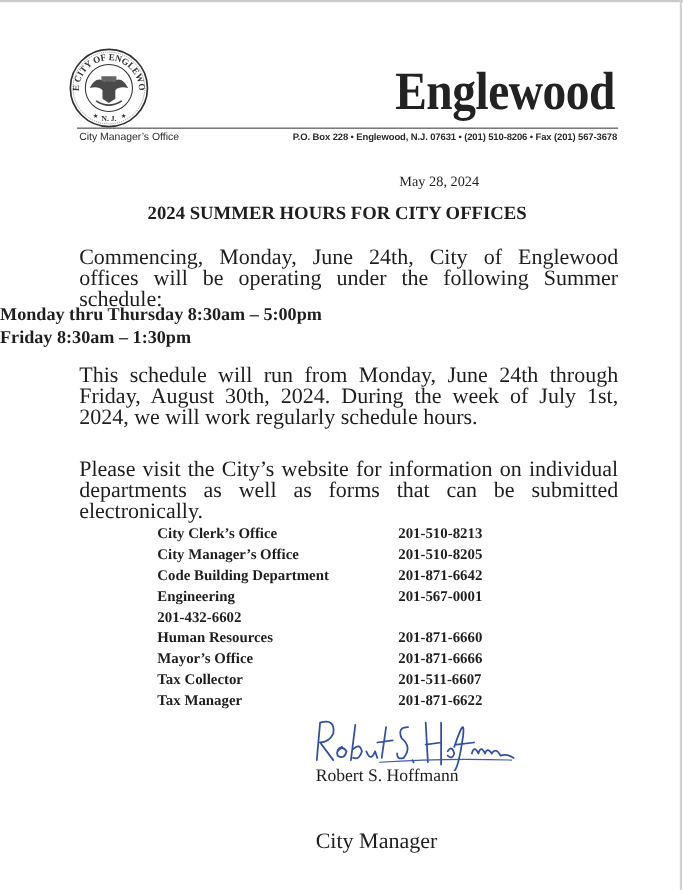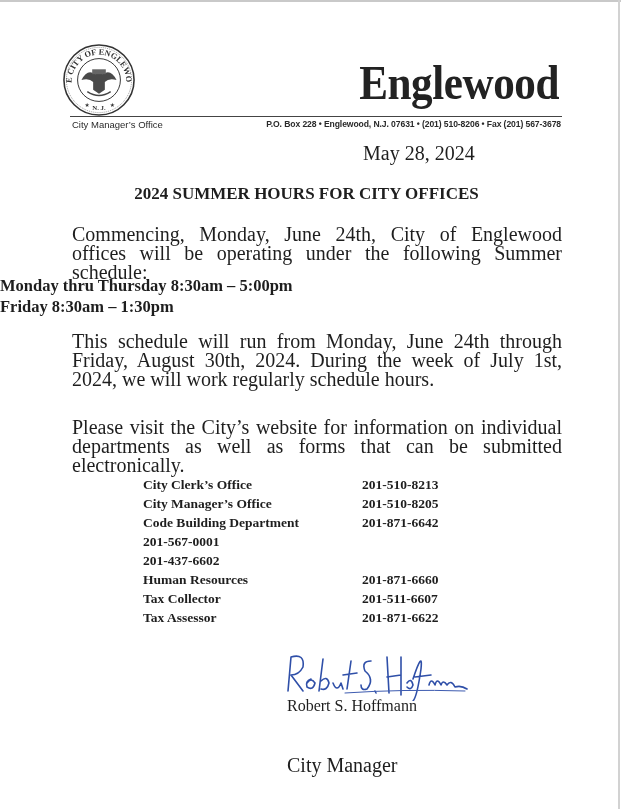--- a/index.html
+++ b/index.html
@@ -24,21 +24,21 @@
       position: absolute; left: 72px; top: 119px;
       font-family: "Liberation Sans", sans-serif; font-size: 9.5px; color: #2a2a2a;
     }
     .address-line {
       position: absolute; right: 60px; top: 119px;
       font-family: "Liberation Sans", sans-serif; font-weight: bold; font-size: 8.6px; color: #2a2a2a;
       letter-spacing: -0.1px;
       text-align: center;
     }
 
-    .date { position: absolute; left: 363px; top: 142px; font-size: 20px; }
+    .date { position: absolute; left: 363px; top: 157px; font-size: 13px; }
 
     .title {
       position: absolute; left: 0; width: 621px; top: 184px; text-align: center;
       font-weight: bold; font-size: 17px; padding-right: 8px;
     }
 
     .para {
       position: absolute; left: 72px; width: 490px;
       font-size: 20px; line-height: 19px; text-align: justify;
     }
@@ -111,35 +111,40 @@
   </div>
   <div class="dir-row">
     <span class="dir-name">City Manager’s Office</span>
     <span class="dir-phone">201-510-8205</span>
   </div>
   <div class="dir-row">
     <span class="dir-name">Code Building Department</span>
     <span class="dir-phone">201-871-6642</span>
   </div>
   <div class="dir-row">
+    <span class="dir-name">Engineering</span>
     <span class="dir-phone">201-567-0001</span>
   </div>
   <div class="dir-row">
-    <span class="dir-phone">201-437-6602</span>
+    <span class="dir-phone">201-432-6602</span>
   </div>
   <div class="dir-row">
     <span class="dir-name">Human Resources</span>
     <span class="dir-phone">201-871-6660</span>
   </div>
   <div class="dir-row">
+    <span class="dir-name">Mayor’s Office</span>
+    <span class="dir-phone">201-871-6666</span>
+  </div>
+  <div class="dir-row">
     <span class="dir-name">Tax Collector</span>
     <span class="dir-phone">201-511-6607</span>
   </div>
   <div class="dir-row">
-    <span class="dir-name">Tax Assessor</span>
+    <span class="dir-name">Tax Manager</span>
     <span class="dir-phone">201-871-6622</span>
   </div>
 </div>
 
 <svg class="signature" viewBox="0 0 185 52" fill="none" stroke="#2f4fa8" stroke-width="1.6" stroke-linecap="round" stroke-linejoin="round">
   <path d="M5 42 L8 8 Q22 4 20 18 Q16 26 8 26 L20 42"></path>
   <path d="M24 34 Q28 28 32 34 Q30 42 24 38 Q22 32 28 30"></path>
   <path d="M36 42 L40 10 M38 32 Q44 26 46 34 Q44 42 38 40"></path>
   <path d="M50 34 Q54 44 58 34 M58 34 L60 40"></path>
   <path d="M64 40 L68 12 M60 26 L74 24"></path>

